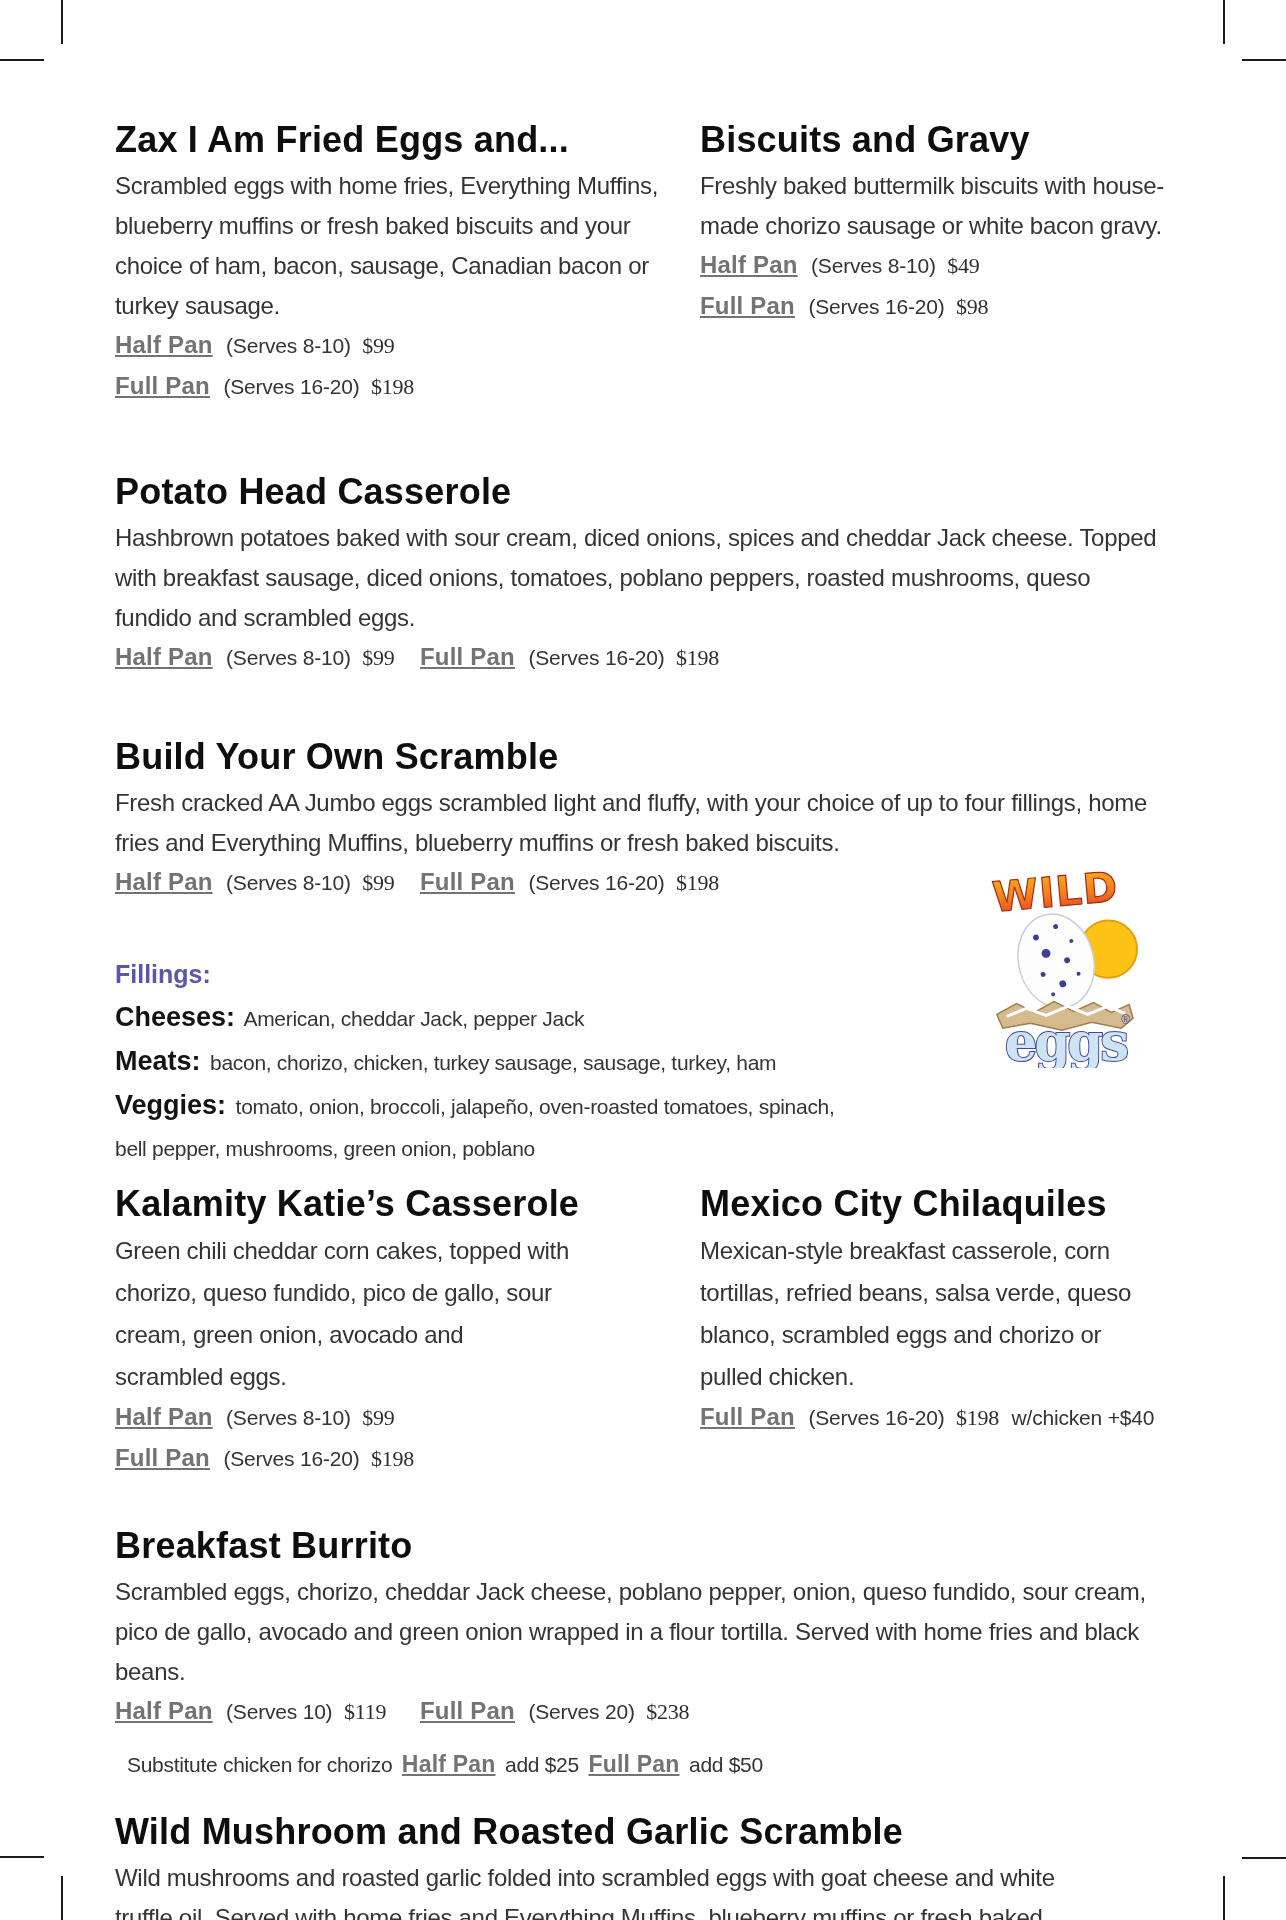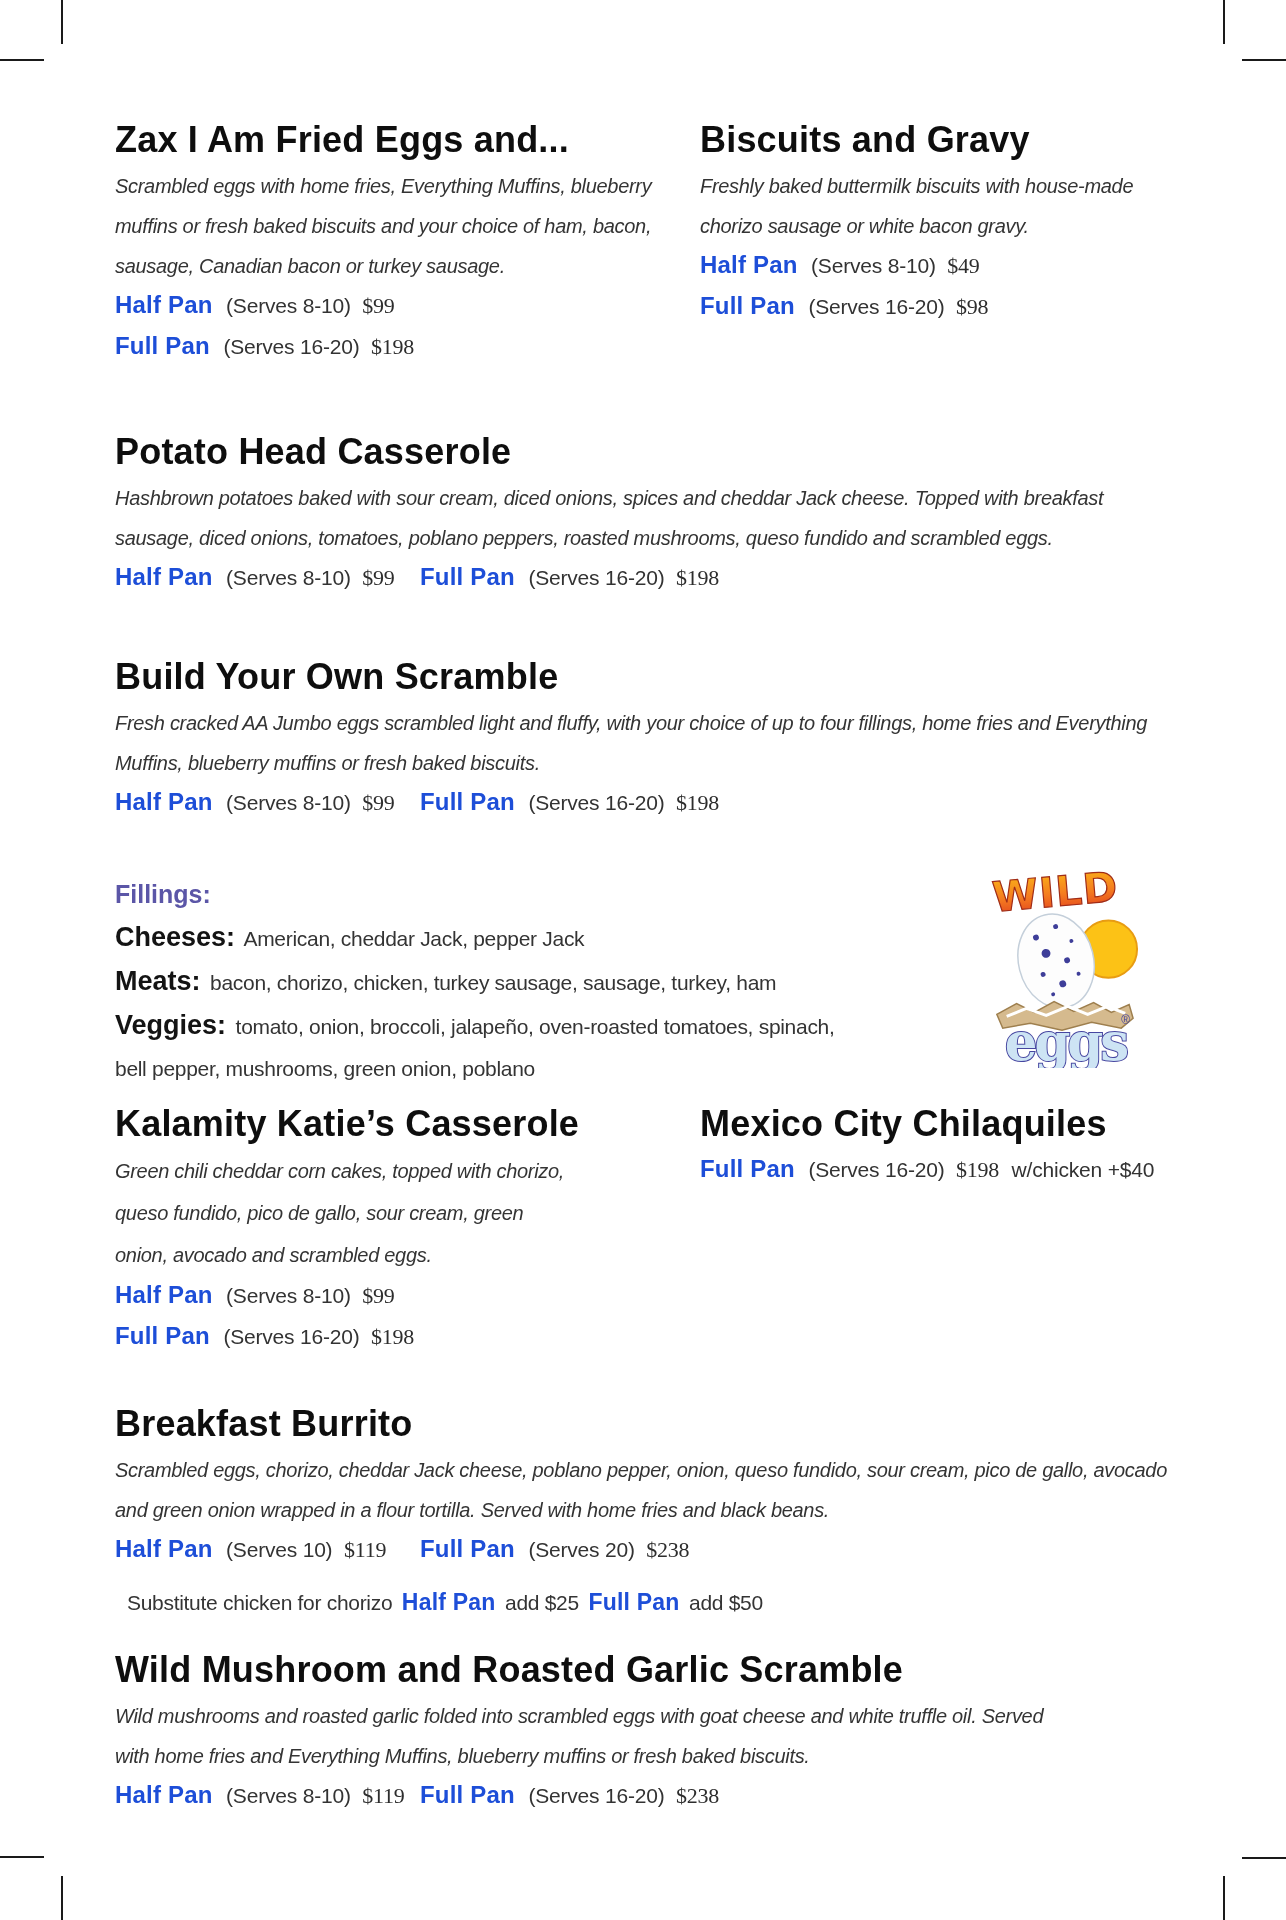--- a/index.html
+++ b/index.html
@@ -27,29 +27,28 @@
   .br-v{left:1223px;top:1876px;}
 
   h2.item-title{
     margin:0 0 4px 0;
     font-size:36px;line-height:44px;
     font-weight:bold;color:#0e0e0e;
     letter-spacing:0.2px;
   }
   .desc{
     margin:0;
-    font-size:20px;line-height:40px;
+    font-size:24px;line-height:40px;
     letter-spacing:-0.3px;
     color:#343434;
-    font-style:italic;
   }
   .price-line{margin:0;line-height:38px;white-space:nowrap;}
   .pan{
-    font-weight:bold;color:#1d4ed8;
-    font-size:24px;margin-right:9px;letter-spacing:0.2px;
+    font-weight:bold;color:#737373;
+    font-size:24px;margin-right:9px;letter-spacing:0.2px;text-decoration:underline;
   }
   .serves{font-size:21px;color:#333;letter-spacing:-0.2px;margin-right:7px;}
   .price{font-size:22px;color:#2d2d2d;letter-spacing:-0.2px;font-family:Liberation Serif, serif;}
   .extra{font-size:21px;color:#333;letter-spacing:-0.2px;margin-left:8px;}
   .price-row{display:flex;}
   .price-row .price-line:first-child{width:305px;}
 
   .two-col{display:grid;grid-template-columns:585px 1fr;}
   .sec-potato{margin-top:62px;}
   .sec-scramble{margin-top:56px;}
@@ -215,20 +214,21 @@
         <span class="price">$99</span>
       </p>
       <p class="price-line">
         <span class="pan">Full Pan</span>
         <span class="serves">(Serves 16-20)</span>
         <span class="price">$198</span>
       </p>
     </div>
     <div>
       <h2 class="item-title">Mexico City Chilaquiles</h2>
+      <p class="desc w-chil">Mexican-style breakfast casserole, corn tortillas, refried beans, salsa verde, queso blanco, scrambled eggs and chorizo or pulled chicken.</p>
       <p class="price-line">
         <span class="pan">Full Pan</span>
         <span class="serves">(Serves 16-20)</span>
         <span class="price">$198</span>
         <span class="extra">w/chicken +$40</span>
       </p>
     </div>
   </section>
 
   <section class="sec-burrito">

